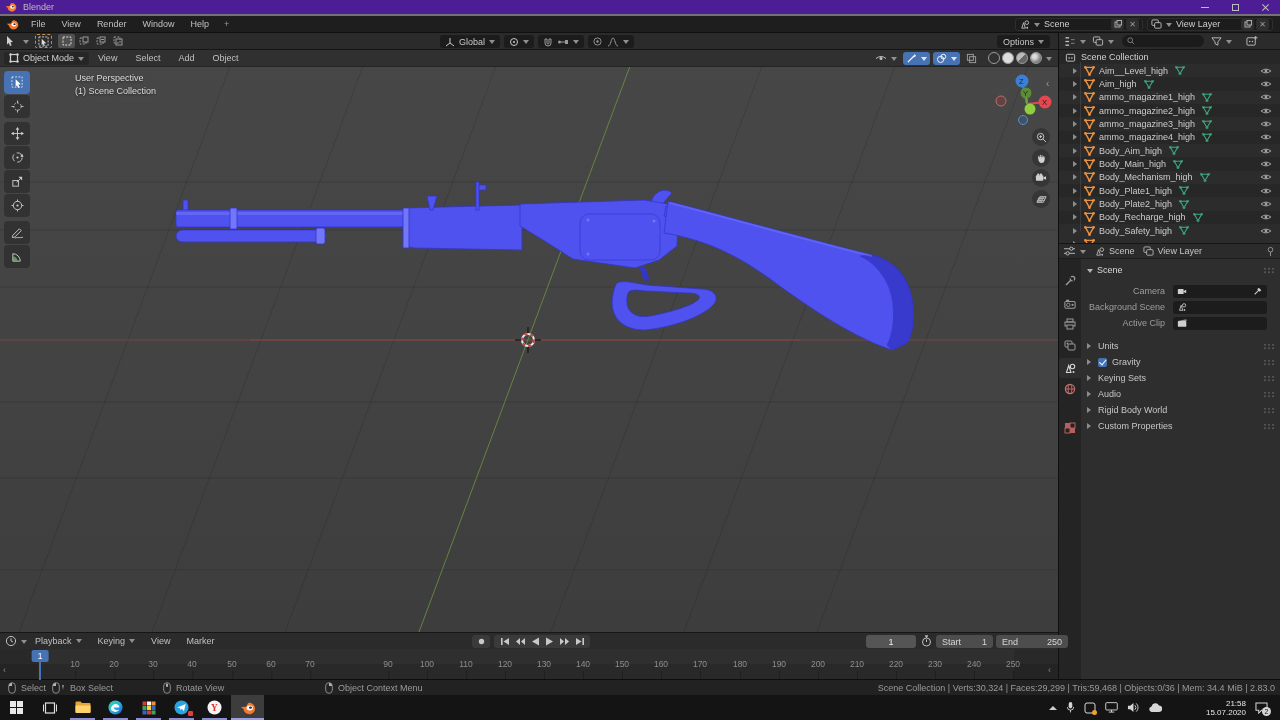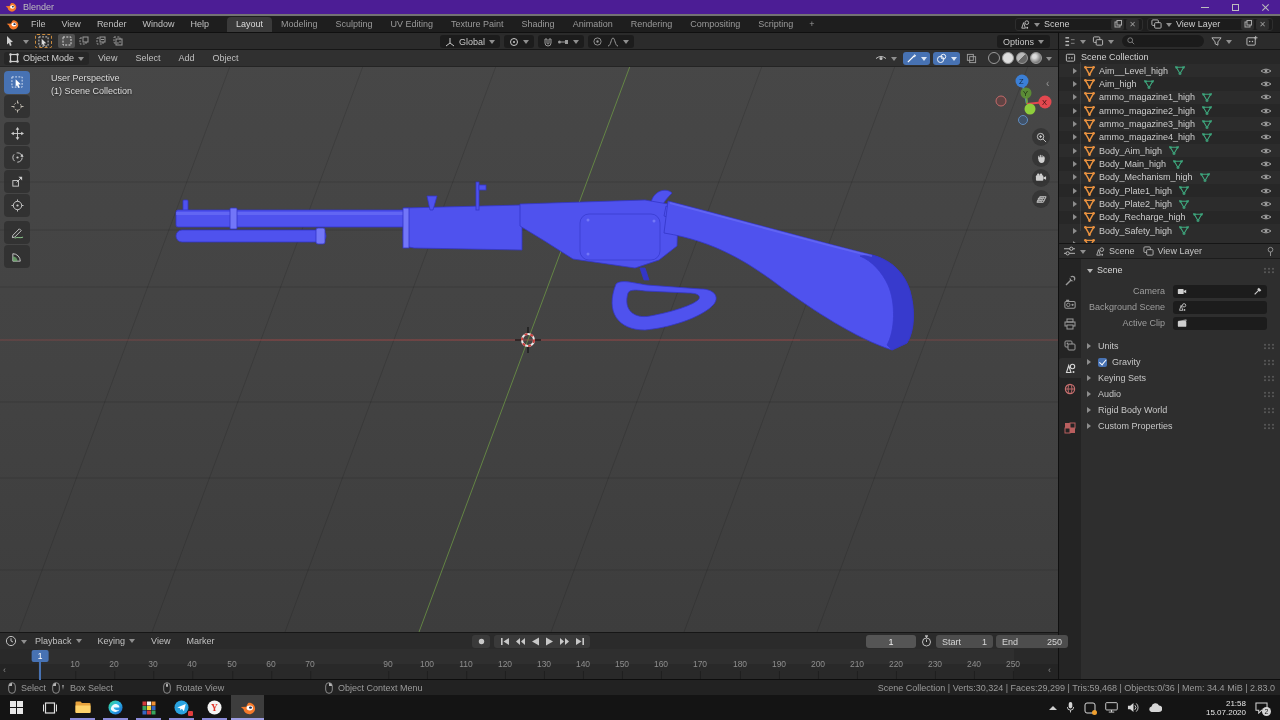--- a/index.html
+++ b/index.html
@@ -79,21 +79,21 @@
 .mode-dd{background:#262626;border-radius:3px;height:13px;display:flex;align-items:center;padding:0 5px;margin-left:4px;color:#d0d0d0;}
 .vp-right{margin-left:auto;display:flex;align-items:center;margin-right:6px;}
 .hdr-pill{display:flex;align-items:center;border-radius:3px;padding:1px 3px;margin-left:3px;}
 .hdr-pill.on{background:var(--accent);}
 .shade-balls{display:flex;align-items:center;margin-left:6px;}
 .shade-balls>div{width:12px;height:12px;border-radius:50%;margin-left:2px;border:1px solid #9a9a9a;}
 .sb-wire{background:transparent;}
 .sb-solid{background:#dedede;border-color:#dedede;}
 .sb-mat{background:linear-gradient(135deg,#bbb 50%,#666 50%);}
 .sb-rend{background:radial-gradient(circle at 35% 35%,#ddd 20%,#777 70%);}
-.vp-text{position:absolute;left:51px;top:23px;color:#dcdcdc;text-shadow:0 1px 2px rgba(0,0,0,.5);}
+.vp-text{position:absolute;left:75px;top:23px;color:#dcdcdc;text-shadow:0 1px 2px rgba(0,0,0,.5);}
 .vp-text div{margin-bottom:3px;}
 .toolcol{position:absolute;left:4px;top:21px;width:26px;}
 .toolbtn{width:26px;height:23px;background:#2f2f2fdd;border-radius:4px;margin-bottom:1px;display:flex;align-items:center;justify-content:center;}
 .toolbtn.active{background:var(--accent);}
 .toolbtn.gap{margin-top:4px;}
 .nav-gizmo{position:absolute;left:985px;top:20px;width:72px;height:62px;}
 .nav-btn{position:absolute;width:18px;height:18px;border-radius:50%;background:rgba(42,42,42,.55);display:flex;align-items:center;justify-content:center;}
 .vp-collapse{position:absolute;left:1046px;top:28px;color:#9a9a9a;font-size:10px;}
 
 #timeline{left:0;top:632px;width:1058px;height:47px;background:#2b2b2b;border-top:1px solid #161616;}
@@ -167,33 +167,20 @@
         <ellipse cx="11" cy="9" rx="3.4" ry="2.6" fill="#fff"></ellipse>
         <ellipse cx="11.8" cy="8.6" rx="1.6" ry="1.2" fill="#1b2b52"></ellipse>
       </svg>
     <div class="menus">
 
     <span>File</span>
         <span>View</span>
         <span>Render</span>
         <span>Window</span>
         <span>Help</span>
-      </div>
-    <div class="ws-tabs">
-
-    <span class="ws active">Layout</span>
-        <span class="ws">Modeling</span>
-        <span class="ws">Sculpting</span>
-        <span class="ws">UV Editing</span>
-        <span class="ws">Texture Paint</span>
-        <span class="ws">Shading</span>
-        <span class="ws">Animation</span>
-        <span class="ws">Rendering</span>
-        <span class="ws">Compositing</span>
-        <span class="ws">Scripting</span>
       </div>
     <span class="ws-add">+</span>
     <div style="margin-left:auto;display:flex;align-items:center;margin-right:3px;">
       <div class="id-widget" style="width:128px">
         <svg width="11" height="11" viewBox="0 0 12 12">
             <path d="M3,10 L7,10 L5,4 Z" fill="none" stroke="#bfbfbf"></path>
             <circle cx="8.5" cy="4" r="2" fill="none" stroke="#bfbfbf"></circle>
             <circle cx="9" cy="9.5" r="1" fill="#bfbfbf"></circle>
           </svg>
         <span class="caret"></span>

